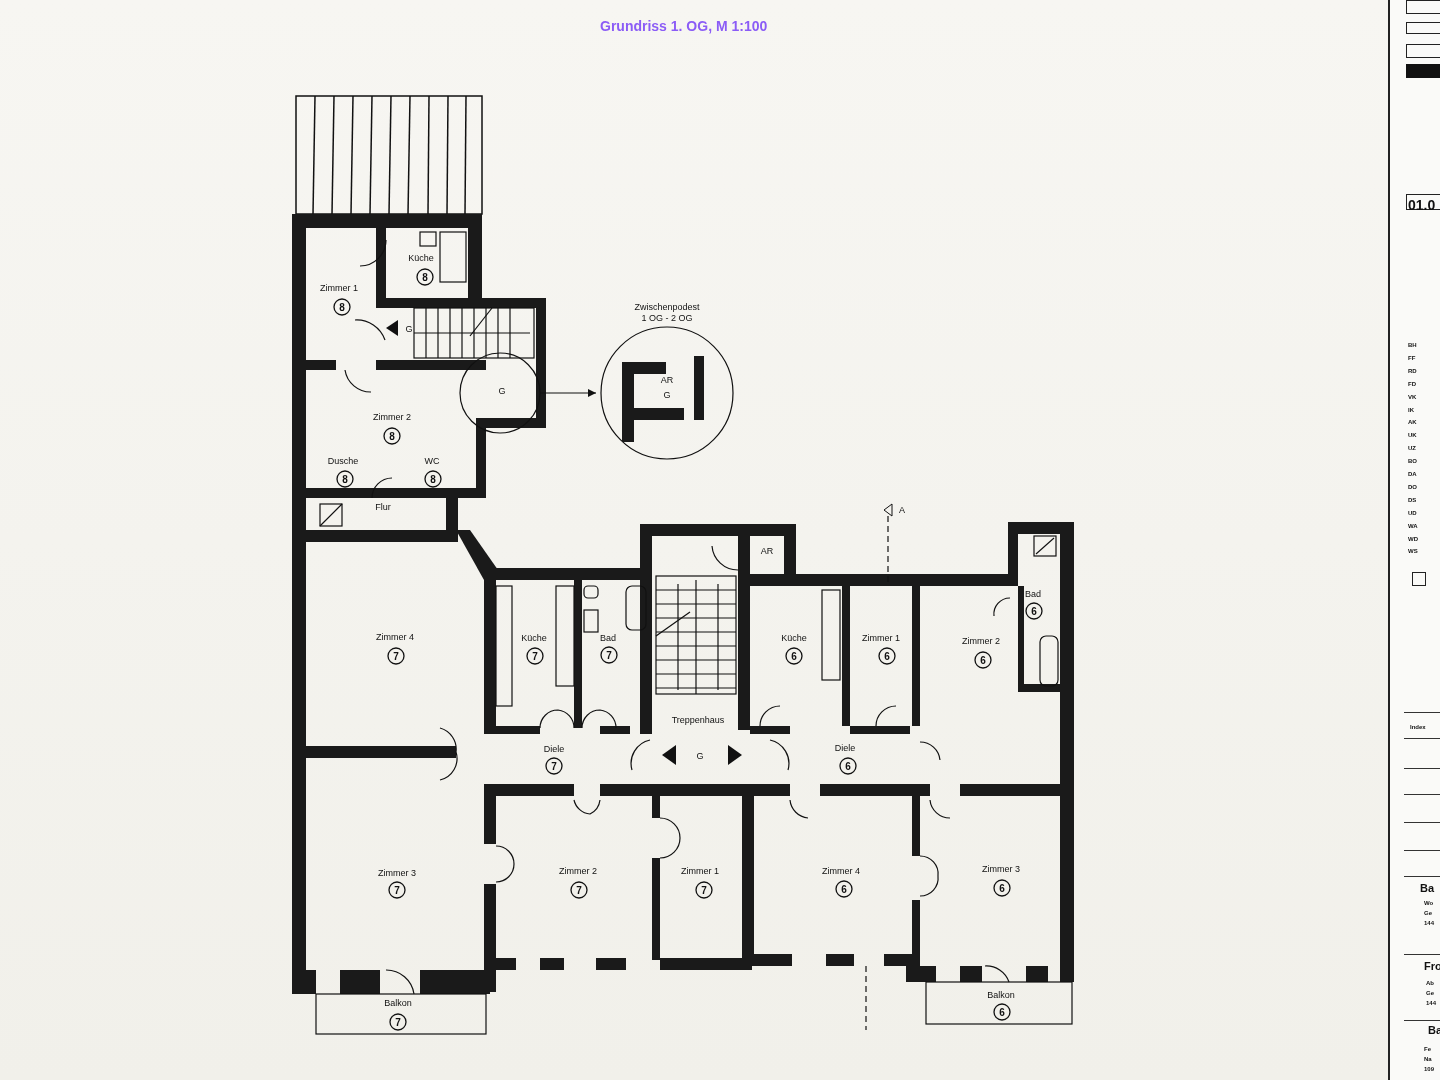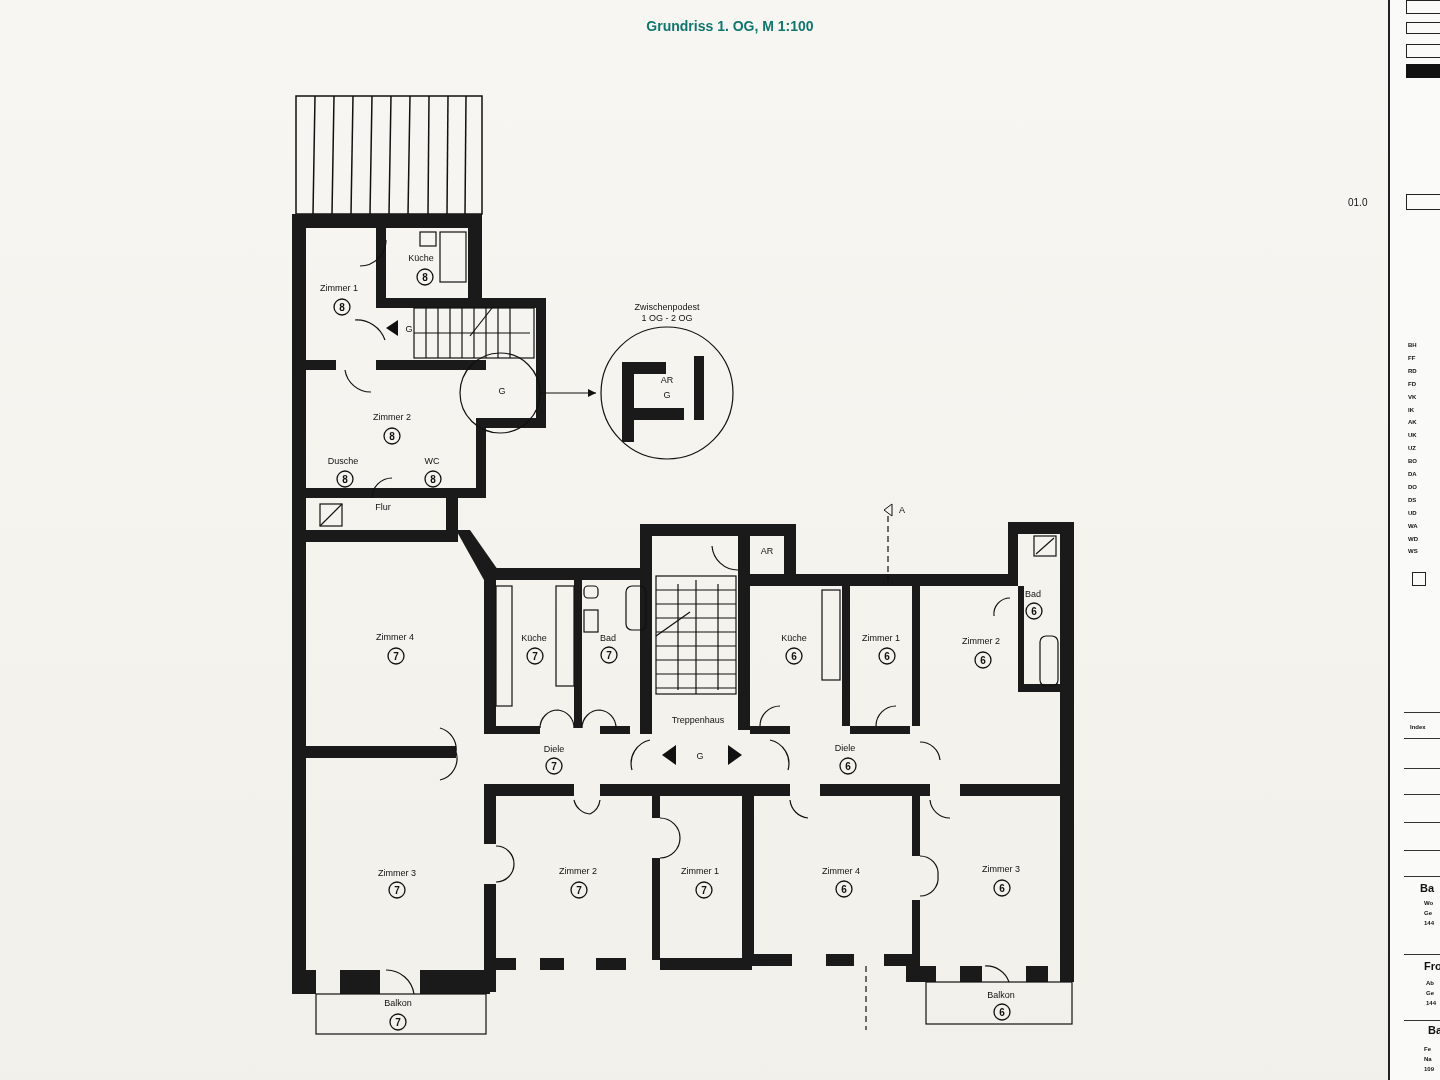--- a/index.html
+++ b/index.html
@@ -1,20 +1,20 @@
 <!DOCTYPE html>
 <html><head>
 <meta charset="utf-8">
 <style>
   html,body{margin:0;padding:0;}
   body{width:1440px;height:1080px;overflow:hidden;background:#f4f3ef;font-family:"Liberation Sans",sans-serif;position:relative;}
   .paper{position:absolute;left:0;top:0;width:1388px;height:1080px;background:linear-gradient(180deg,#f7f6f2 0%,#f1f0ea 100%);}
   .sheet-edge{position:absolute;left:1388px;top:0;width:2px;height:1080px;background:#222;}
   .side{position:absolute;left:1390px;top:0;width:50px;height:1080px;background:#fafaf8;}
-  .title{position:absolute;left:600px;top:18px;width:260px;text-align:center;font-weight:bold;font-size:14px;color:#0f766e;}
+  .title{position:absolute;left:600px;top:18px;width:260px;text-align:left;font-weight:bold;font-size:14px;color:#8b5cf6;}
   svg.plan{position:absolute;left:0;top:0;}
   .lbl{font-family:"Liberation Sans",sans-serif;font-size:9px;fill:#111;text-anchor:middle;}
   .num{font-family:"Liberation Sans",sans-serif;font-size:10px;font-weight:bold;fill:#111;text-anchor:middle;}
   .side-txt{position:absolute;font-size:6px;font-weight:bold;color:#111;font-family:"Liberation Sans",sans-serif;}
   .side-big{position:absolute;font-size:13px;font-weight:bold;color:#111;font-family:"Liberation Sans",sans-serif;}
   .side-box{position:absolute;border:1px solid #222;}
   .side-line{position:absolute;left:1404px;width:36px;height:1px;background:#333;}
 </style>
 </head>
 <body>
@@ -278,21 +278,21 @@
   <text class="lbl" x="667" y="398">G</text>
 </svg>
 
 <div class="sheet-edge"></div>
 <div class="side"></div>
 <div class="side-box" style="left:1406px;top:0;width:34px;height:12px;"></div>
 <div class="side-box" style="left:1406px;top:22px;width:34px;height:10px;"></div>
 <div class="side-box" style="left:1406px;top:44px;width:34px;height:12px;"></div>
 <div style="position:absolute;left:1406px;top:64px;width:34px;height:14px;background:#111;"></div>
 <div class="side-box" style="left:1406px;top:194px;width:34px;height:14px;"></div>
-<div class="side-txt" style="left:1348px;top:197px;font-size:10px;font-weight:normal;">01.0</div>
+<div class="side-txt" style="left:1408px;top:197px;font-size:14px;font-weight:bold;">01.0</div>
 
 <div id="legend-codes" style="position:absolute;left:1408px;top:342px;">
     <div class="side-txt" style="position: absolute; left: 0px; top: 0px;">BH</div>
     <div class="side-txt" style="position: absolute; left: 0px; top: 12.9px;">FF</div>
     <div class="side-txt" style="position: absolute; left: 0px; top: 25.8px;">RD</div>
     <div class="side-txt" style="position: absolute; left: 0px; top: 38.7px;">FD</div>
     <div class="side-txt" style="position: absolute; left: 0px; top: 51.6px;">VK</div>
     <div class="side-txt" style="position: absolute; left: 0px; top: 64.5px;">IK</div>
     <div class="side-txt" style="position: absolute; left: 0px; top: 77.4px;">AK</div>
     <div class="side-txt" style="position: absolute; left: 0px; top: 90.3px;">UK</div>

